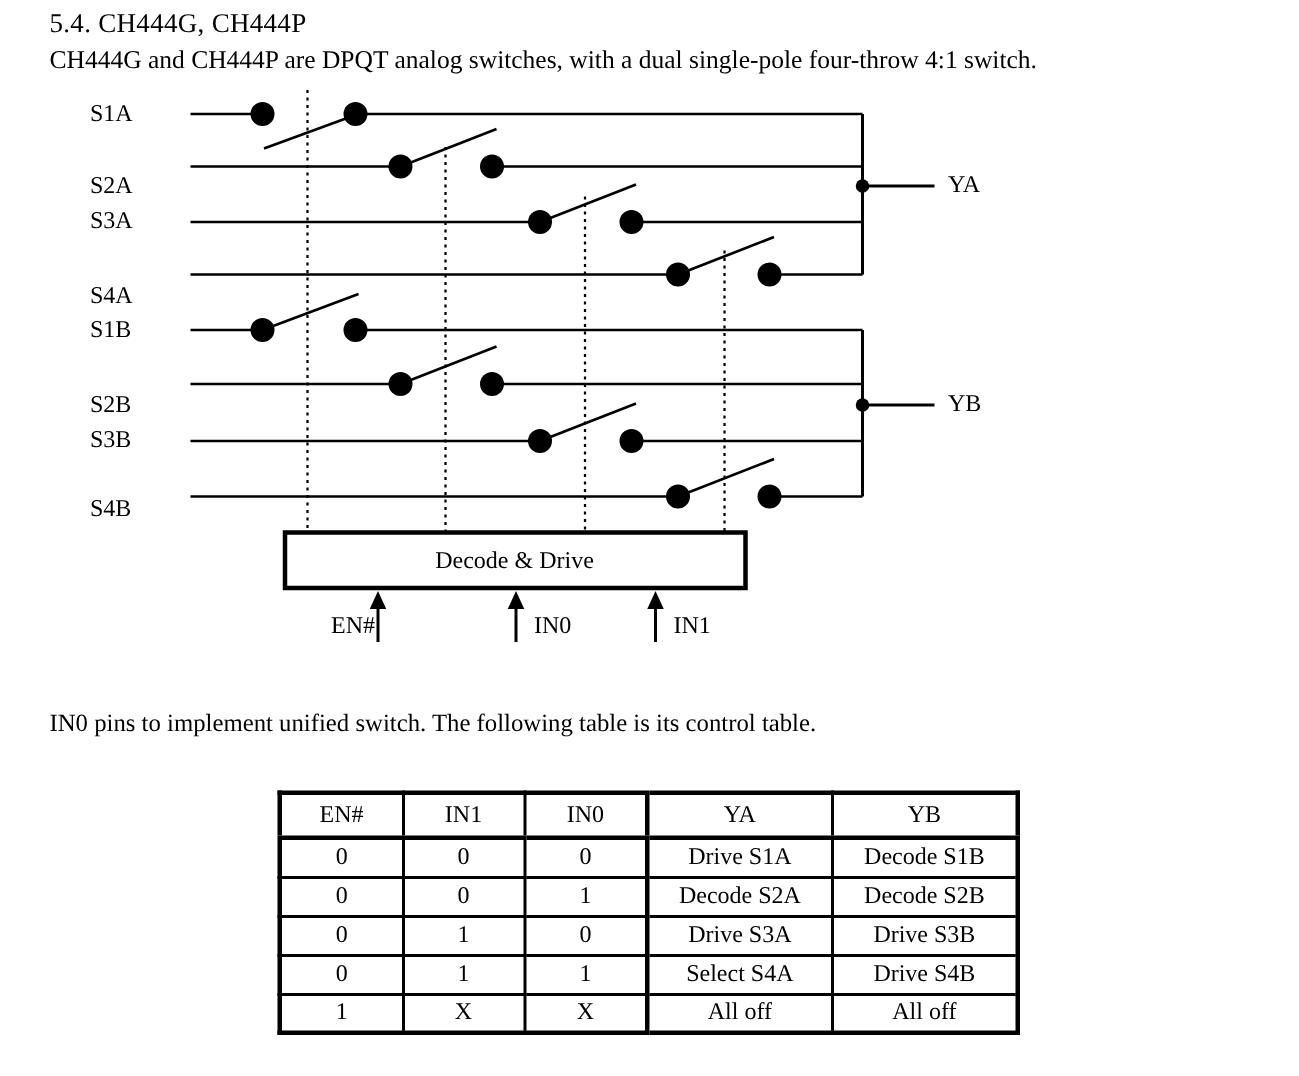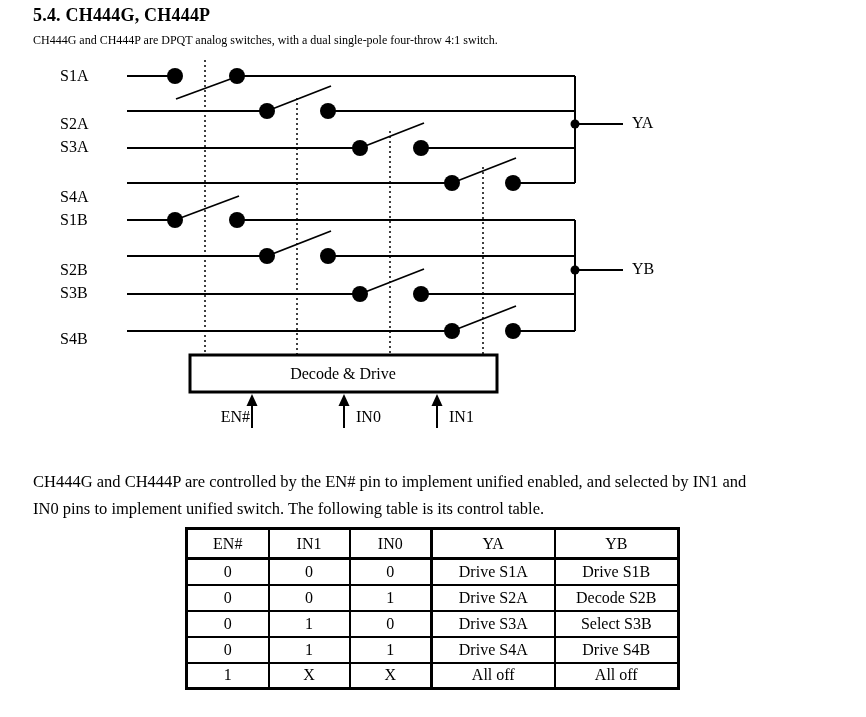--- a/index.html
+++ b/index.html
@@ -3,25 +3,25 @@
 <meta charset="utf-8">
 <style>
   * { margin:0; padding:0; box-sizing:border-box; }
   html,body { background:#fff; }
   .page {
     position:relative; width:866px; height:717px; background:#ffffff;
     font-family:"Liberation Serif", serif; color:#000; overflow:hidden;
   }
   .section-title {
     position:absolute; left:33px; top:5px;
-    font-size:18px; font-weight:bold; letter-spacing:0.2px;
+    font-size:18px; font-weight:normal; letter-spacing:0.2px;
   }
   .intro-text {
     position:absolute; left:33px; top:29px;
-    font-size:12px; line-height:22px; white-space:nowrap;
+    font-size:17px; line-height:22px; white-space:nowrap;
   }
   .schematic { position:absolute; left:0; top:0; }
   .para {
     position:absolute; left:33px; top:468px; width:800px;
     font-size:16.5px; line-height:27px;
   }
   table.ctl {
     position:absolute; left:185px; top:527px;
     border-collapse:collapse; table-layout:fixed;
     border:3px solid #000;
@@ -126,21 +126,20 @@
       <polygon points="338.5,406 349.5,406 344,394" stroke="none"></polygon>
       <path d="M437,405 V428"></path>
       <polygon points="431.5,406 442.5,406 437,394" stroke="none"></polygon>
     </g>
     <text x="250" y="418" text-anchor="end" dominant-baseline="middle">EN#</text>
     <text x="356" y="418" dominant-baseline="middle">IN0</text>
     <text x="449" y="418" dominant-baseline="middle">IN1</text>
   </svg>
 
   <div class="para">
-    <div>CH444G and CH444P are controlled by the EN# pin to implement unified enabled, and selected by IN1 and</div>
     <div>IN0 pins to implement unified switch. The following table is its control table.</div>
   </div>
 
   <table class="ctl">
     <colgroup>
       <col style="width:82px">
         <col style="width:81px">
         <col style="width:82px">
       <col style="width:123px">
         <col style="width:124px">
@@ -153,41 +152,41 @@
         <th>YA</th>
         <th>YB</th>
       </tr>
     </thead>
     <tbody>
       <tr>
         <td>0</td>
         <td>0</td>
         <td>0</td>
         <td>Drive S1A</td>
-        <td>Drive S1B</td>
+        <td>Decode S1B</td>
       </tr>
       <tr>
         <td>0</td>
         <td>0</td>
         <td>1</td>
-        <td>Drive S2A</td>
+        <td>Decode S2A</td>
         <td>Decode S2B</td>
       </tr>
       <tr>
         <td>0</td>
         <td>1</td>
         <td>0</td>
         <td>Drive S3A</td>
-        <td>Select S3B</td>
+        <td>Drive S3B</td>
       </tr>
       <tr>
         <td>0</td>
         <td>1</td>
         <td>1</td>
-        <td>Drive S4A</td>
+        <td>Select S4A</td>
         <td>Drive S4B</td>
       </tr>
       <tr>
         <td>1</td>
         <td>X</td>
         <td>X</td>
         <td>All off</td>
         <td>All off</td>
       </tr>
     </tbody>

